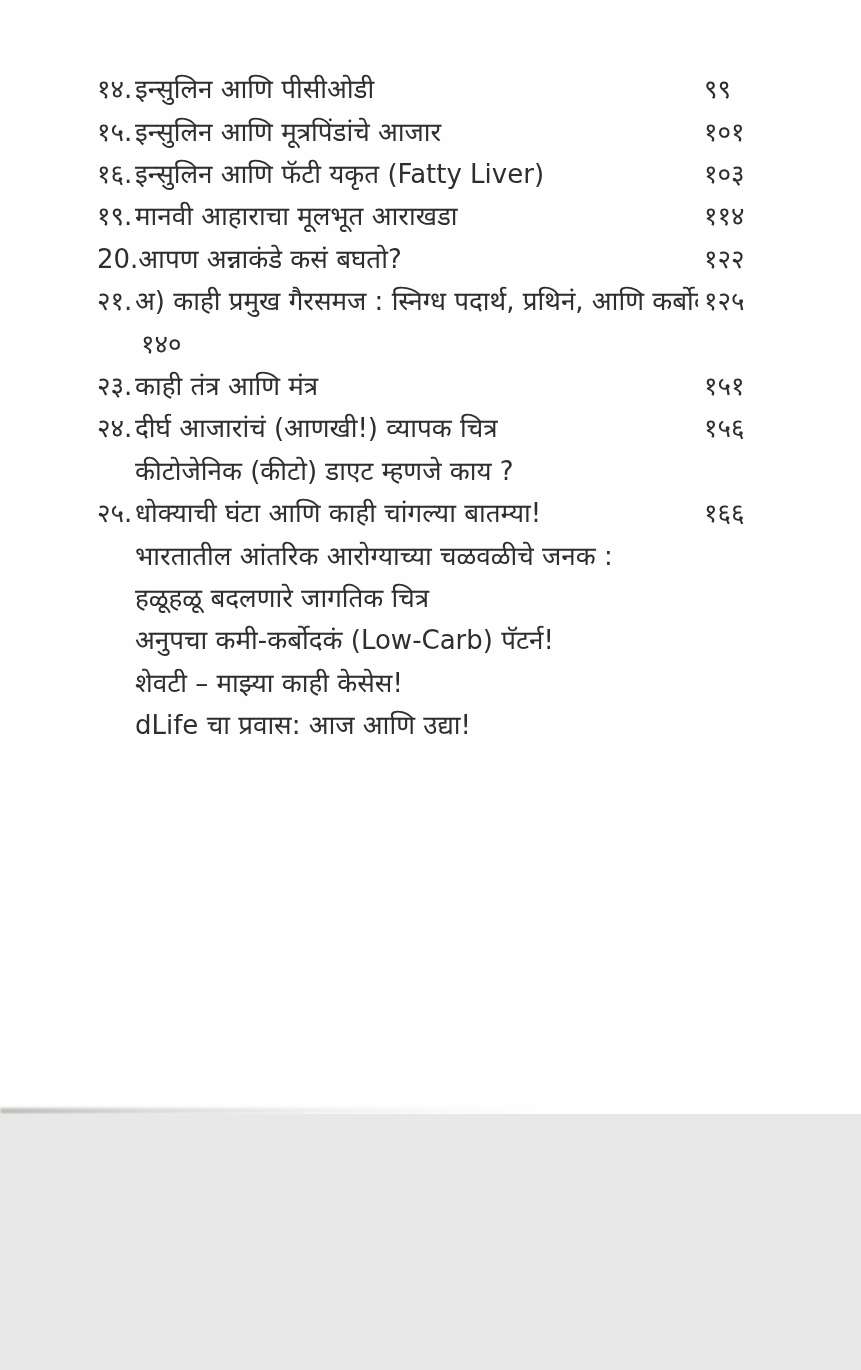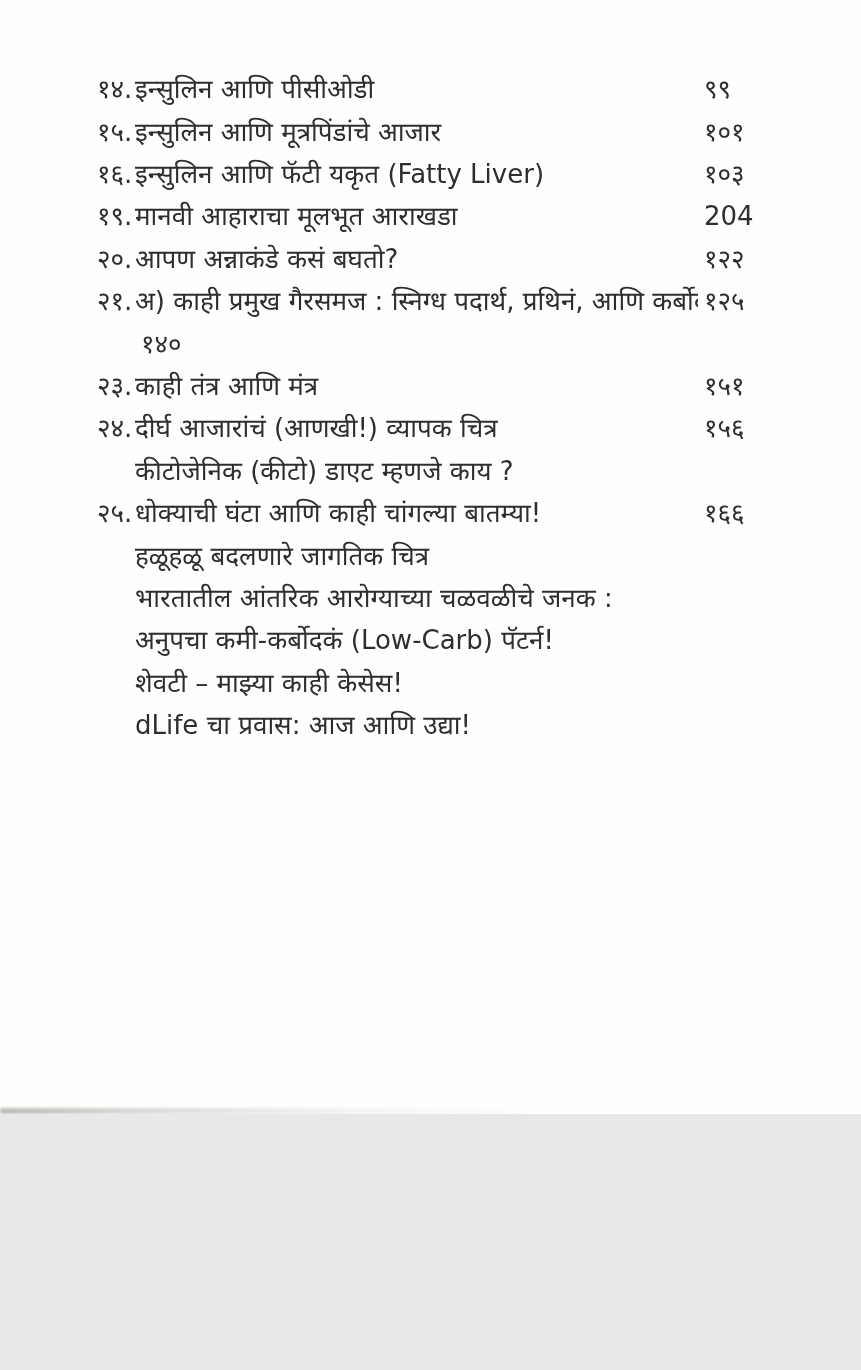--- a/index.html
+++ b/index.html
@@ -102,24 +102,24 @@
       <span class="pageno">१०१</span>
     </div>
       <div class="toc-row">
       <span class="num">१६.</span>
       <span class="title">इन्सुलिन आणि फॅटी यकृत (Fatty Liver)</span>
       <span class="pageno">१०३</span>
     </div>
       <div class="toc-row">
       <span class="num">१९.</span>
       <span class="title">मानवी आहाराचा मूलभूत आराखडा</span>
-      <span class="pageno">204</span>
-    </div>
-      <div class="toc-row">
-      <span class="num">२०.</span>
+      <span class="pageno">११४</span>
+    </div>
+      <div class="toc-row">
+      <span class="num">20.</span>
       <span class="title">आपण अन्नाकंडे कसं बघतो?</span>
       <span class="pageno">१२२</span>
     </div>
       <div class="toc-row">
       <span class="num">२१.</span>
       <span class="title">अ) काही प्रमुख गैरसमज : स्निग्ध पदार्थ, प्रथिनं, आणि कर्बोदकं</span>
       <span class="pageno">१२५</span>
     </div>
       <div class="toc-row sub">
       <span class="num"></span>
@@ -140,26 +140,26 @@
       <span class="title">कीटोजेनिक (कीटो) डाएट म्हणजे काय ?</span>
       <span class="pageno"></span>
     </div>
       <div class="toc-row">
       <span class="num">२५.</span>
       <span class="title">धोक्याची घंटा आणि काही चांगल्या बातम्या!</span>
       <span class="pageno">१६६</span>
     </div>
       <div class="toc-row sub">
       <span class="num"></span>
+      <span class="title">भारतातील आंतरिक आरोग्याच्या चळवळीचे जनक :</span>
+      <span class="pageno"></span>
+    </div>
+      <div class="toc-row sub">
+      <span class="num"></span>
       <span class="title">हळूहळू बदलणारे जागतिक चित्र</span>
-      <span class="pageno"></span>
-    </div>
-      <div class="toc-row sub">
-      <span class="num"></span>
-      <span class="title">भारतातील आंतरिक आरोग्याच्या चळवळीचे जनक :</span>
       <span class="pageno"></span>
     </div>
       <div class="toc-row sub">
       <span class="num"></span>
       <span class="title">अनुपचा कमी-कर्बोदकं (Low-Carb)  पॅटर्न!</span>
       <span class="pageno"></span>
     </div>
       <div class="toc-row sub">
       <span class="num"></span>
       <span class="title">शेवटी – माझ्या काही केसेस!</span>

